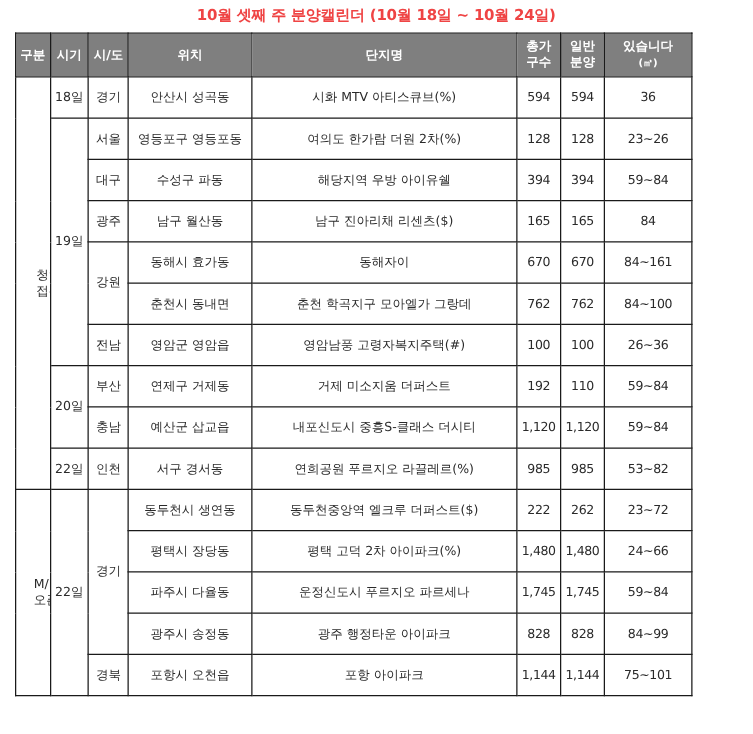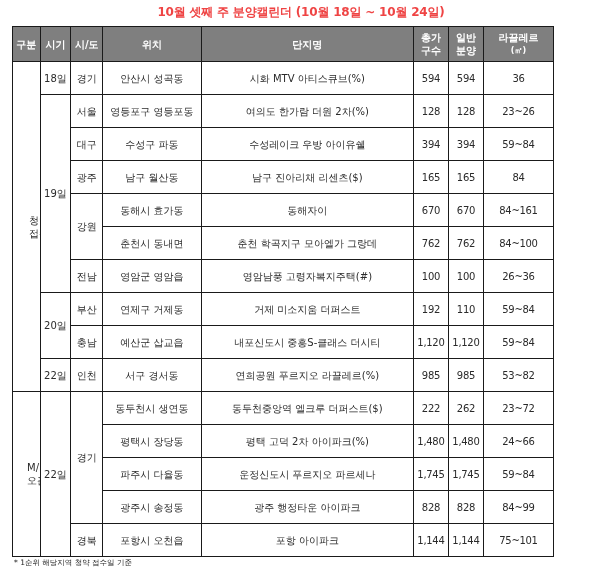--- a/index.html
+++ b/index.html
@@ -97,21 +97,21 @@
       <th>단지명</th>
       <th class="wrap">
         <div>총가</div>
         <div>구수</div>
       </th>
       <th class="wrap">
         <div>일반</div>
         <div>분양</div>
       </th>
       <th class="wrap">
-        <div>라끌레르</div>
+        <div>있습니다</div>
         <div style="font-size:8px;">(㎡)</div>
       </th>
     </tr>
   </thead>
   <tbody>
 
     <tr>
       <td rowspan="10" class="wrap" style="padding:0 16px; white-space:normal; word-break:keep-all;">청약 접수</td>
       <td>18일</td>
       <td>경기</td>
@@ -128,21 +128,21 @@
       <td>영등포구 영등포동</td>
       <td>여의도 한가람 더원 2차(%)</td>
       <td class="num">128</td>
       <td class="num">128</td>
       <td class="num">23~26</td>
     </tr>
 
     <tr>
       <td>대구</td>
       <td>수성구 파동</td>
-      <td>수성레이크 우방 아이유쉘</td>
+      <td>해당지역 우방 아이유쉘</td>
       <td class="num">394</td>
       <td class="num">394</td>
       <td class="num">59~84</td>
     </tr>
 
     <tr>
       <td>광주</td>
       <td>남구 월산동</td>
       <td>남구 진아리채 리센츠($)</td>
       <td class="num">165</td>
@@ -245,14 +245,13 @@
       <td>포항시 오천읍</td>
       <td>포항 아이파크</td>
       <td class="num">1,144</td>
       <td class="num">1,144</td>
       <td class="num">75~101</td>
     </tr>
   </tbody>
 </table>
 
 <div class="notes">
-  <div>* 1순위 해당지역 청약 접수일 기준</div>
 </div>
 
 </body></html>

